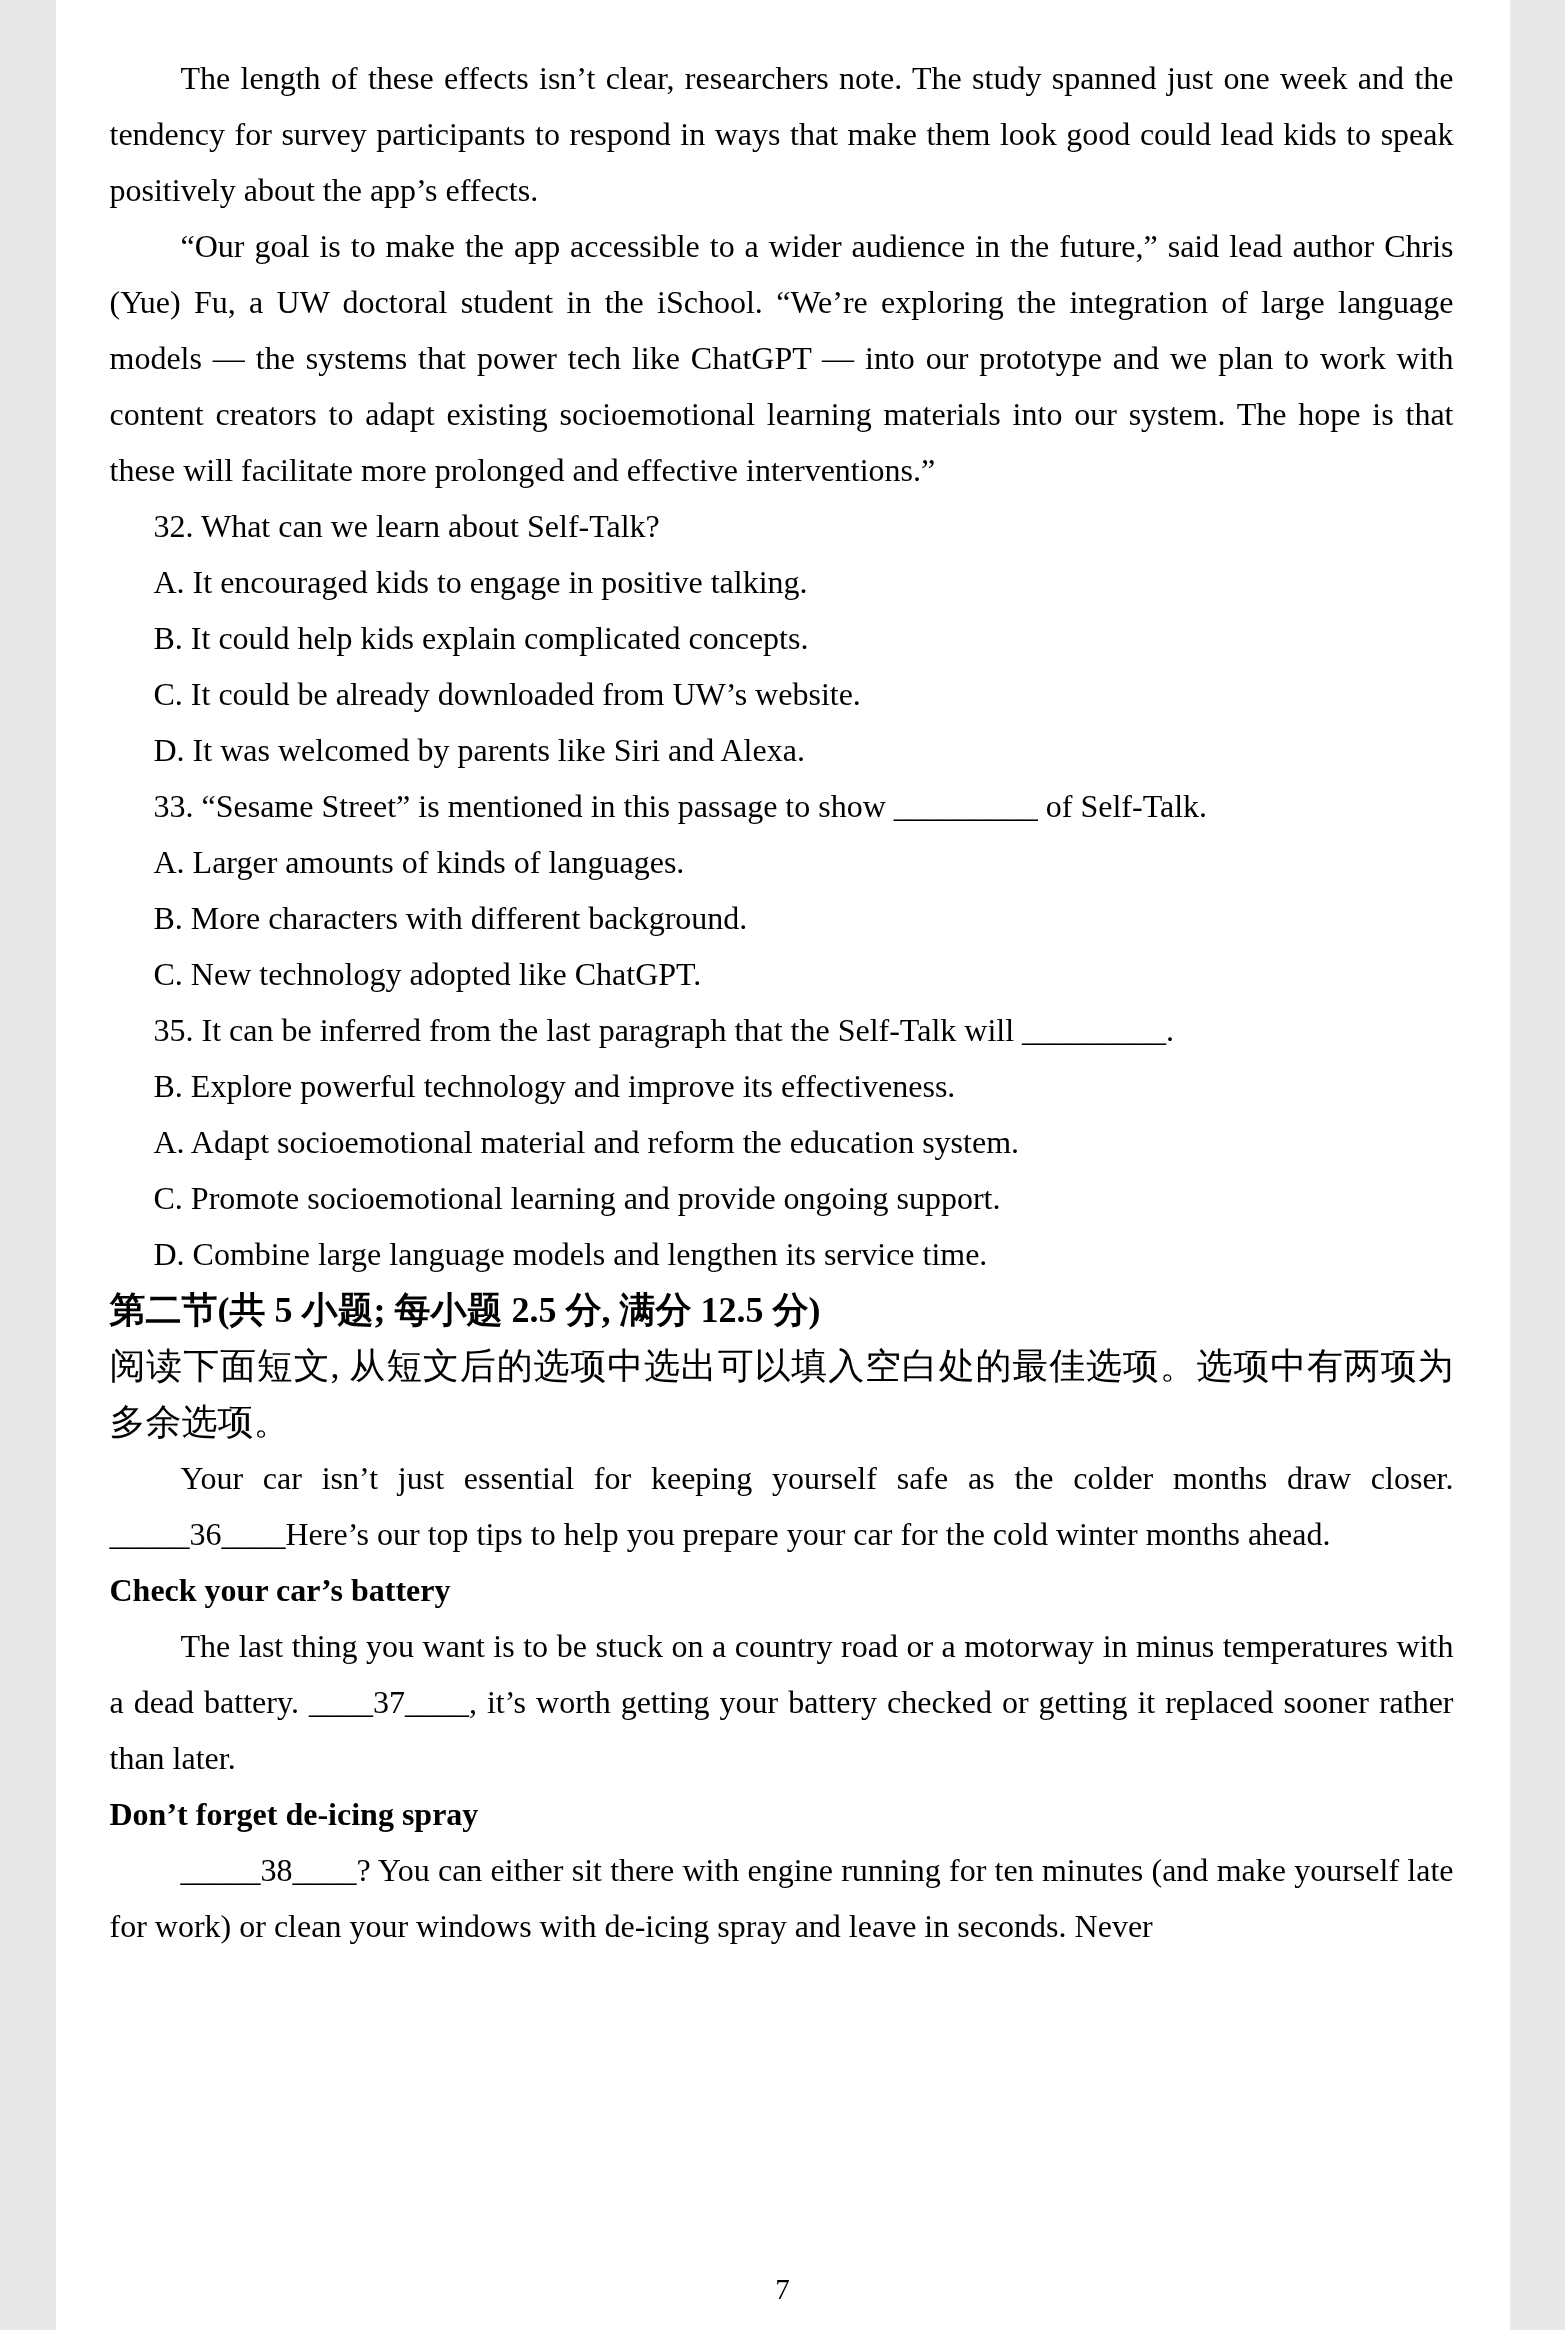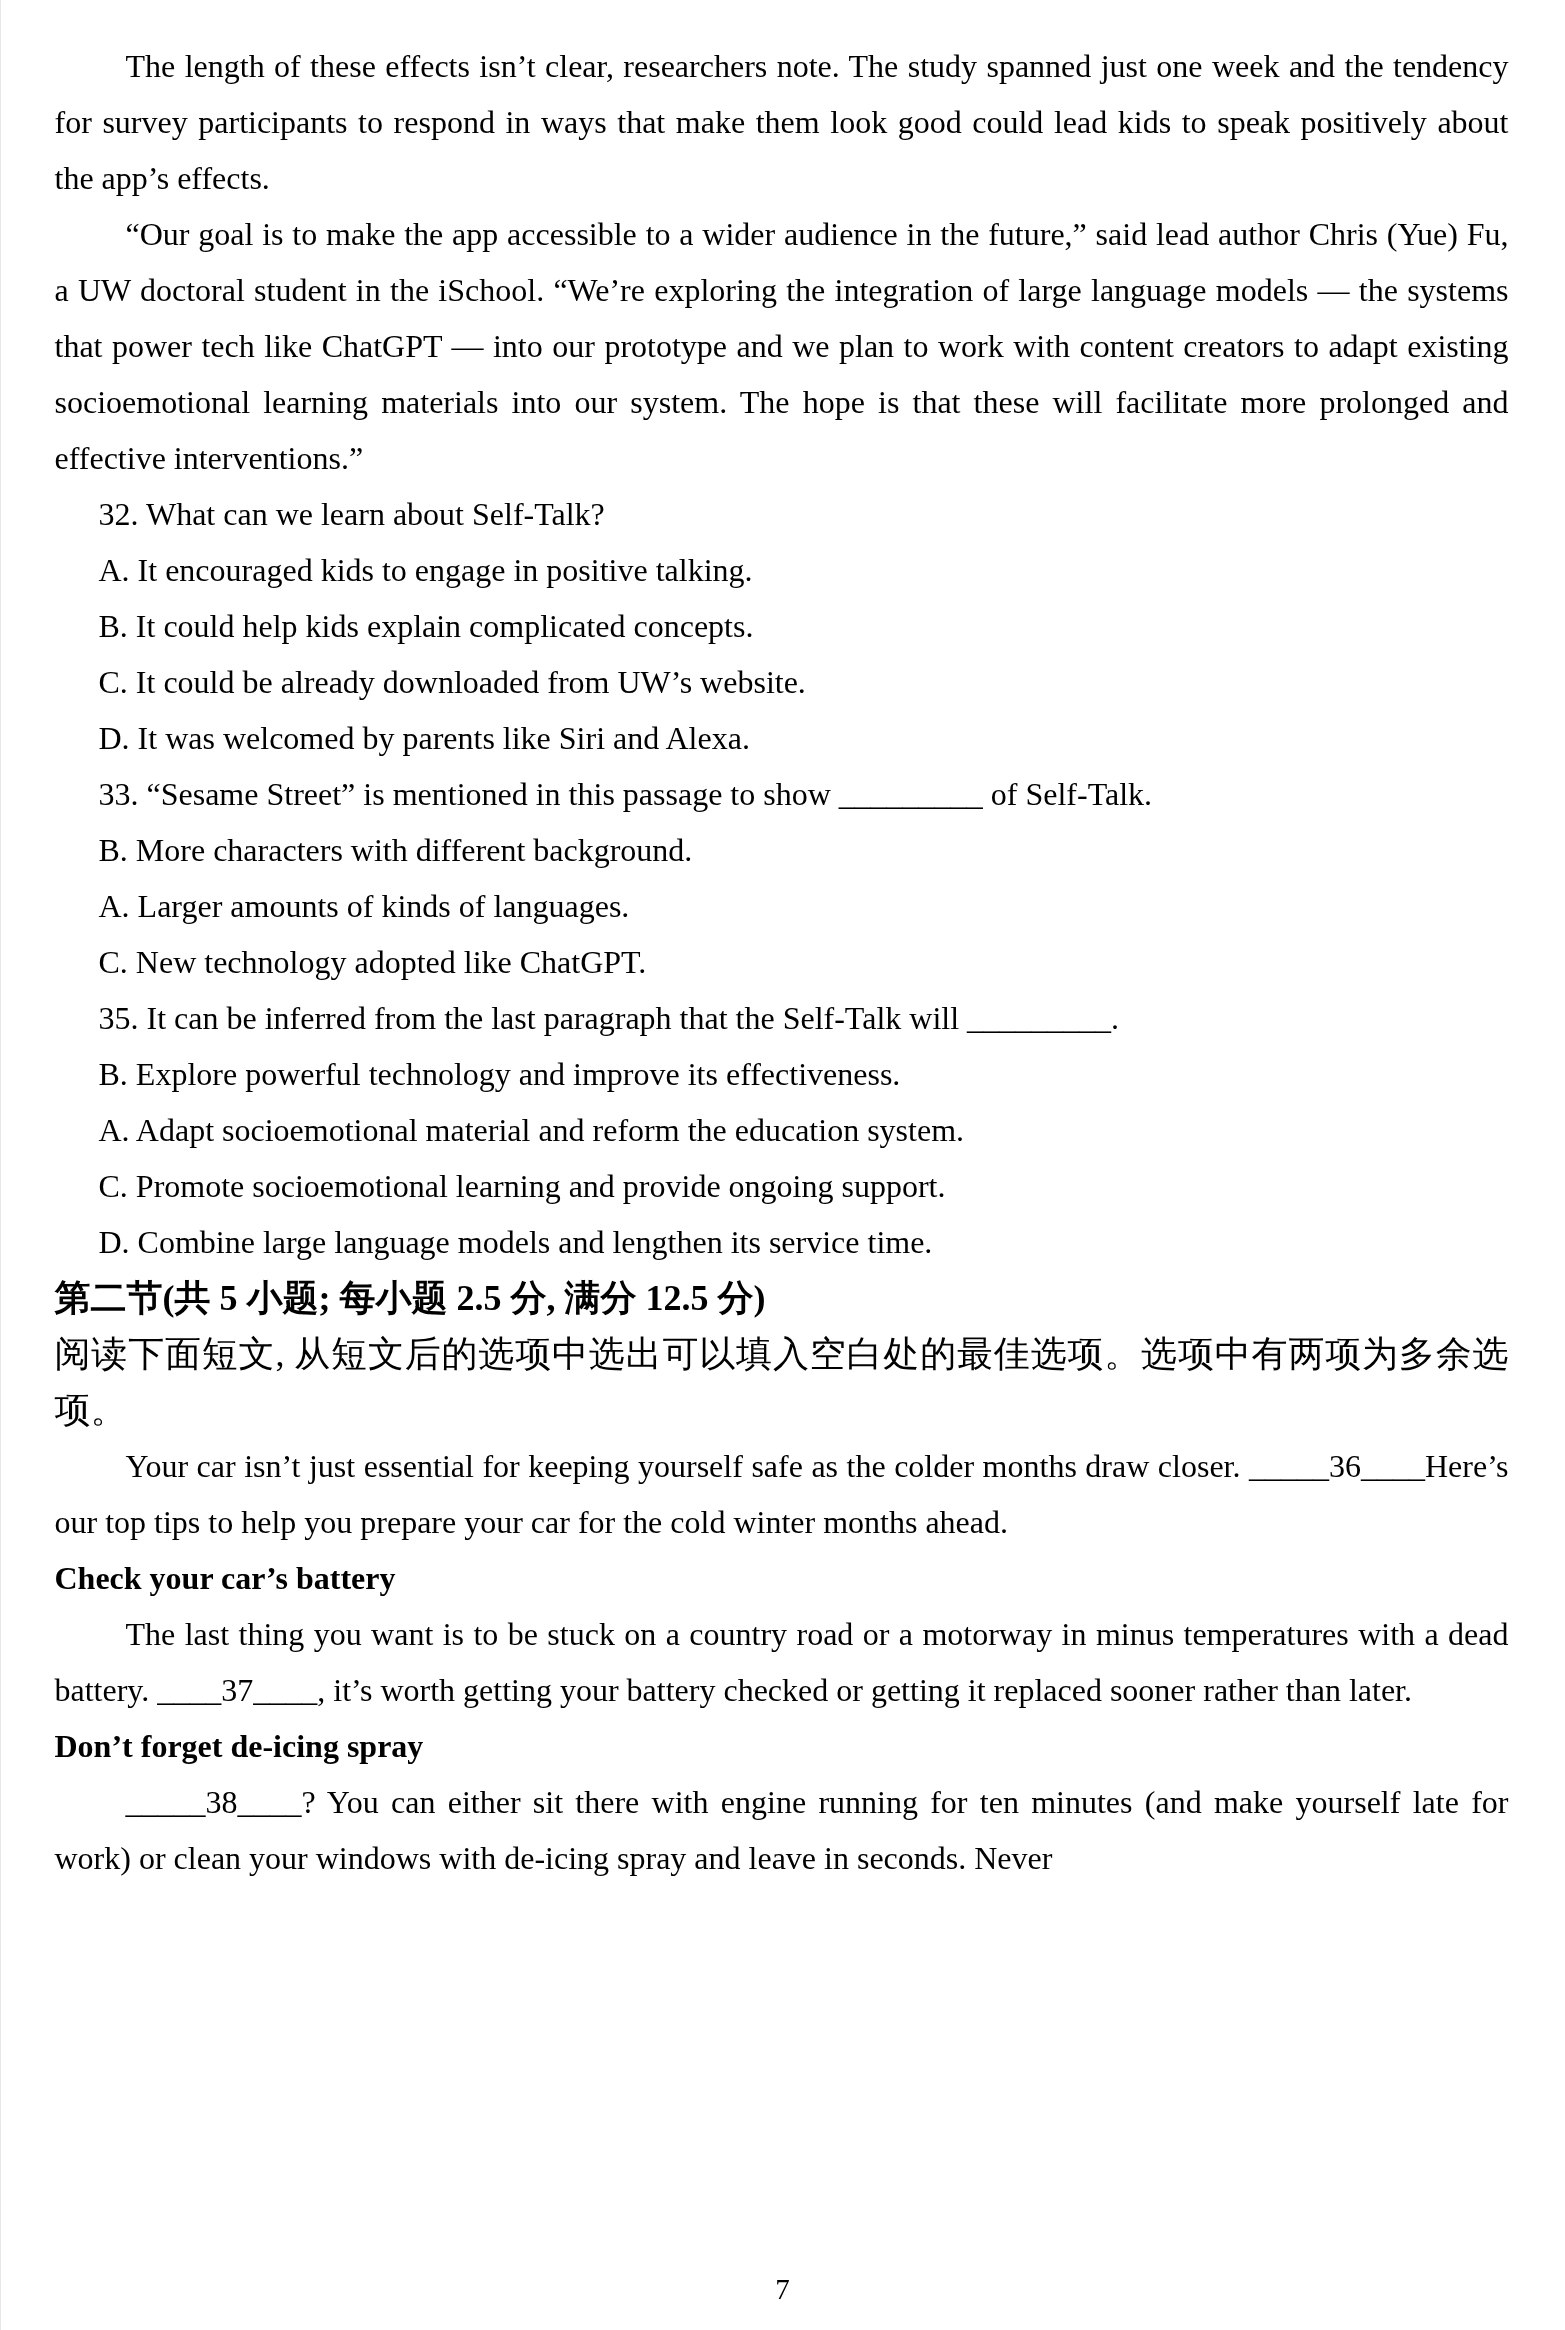--- a/index.html
+++ b/index.html
@@ -1,26 +1,26 @@
 <!DOCTYPE html>
 <html style="font-size:14px"><head>
 <meta charset="utf-8">
 <style>
   * { margin: 0; padding: 0; box-sizing: border-box; }
   html, body { background: #e8e8e8; }
   .page {
-    width: 1564px;
+    width: 1454px;
     height: 2330px;
     margin: 0 auto;
     background: #ffffff;
     color: #000000;
     font-family: "Liberation Serif", "DejaVu Serif", serif;
     font-size: 32px;
     line-height: 56px;
-    padding: 38px 56px 0 54px;
+    padding: 50px 56px 0 54px;
     position: relative;
     overflow: hidden;
   }
   .para {
     text-align: justify;
     text-indent: 71px;
   }
   .stem, .option {
     text-align: left;
     margin-left: 44px;
@@ -66,22 +66,22 @@
     <div class="option">B. It could help kids explain complicated concepts.</div>
     <div class="option">C. It could be already downloaded from UW’s website.</div>
     <div class="option">D. It was welcomed by parents like Siri and Alexa.</div>
   </div>
 
   <div>
     <div class="stem">33. “Sesame Street” is mentioned in this passage to show _________ of Self-Talk.</div>
   </div>
 
   <div>
+    <div class="option">A. Larger amounts of kinds of languages.</div>
     <div class="option">B. More characters with different background.</div>
-    <div class="option">A. Larger amounts of kinds of languages.</div>
     <div class="option">C. New technology adopted like ChatGPT.</div>
   </div>
 
   <div>
     <div class="stem">35. It can be inferred from the last paragraph that the Self-Talk will _________.</div>
     <div class="option">B. Explore powerful technology and improve its effectiveness.</div>
     <div class="option">A. Adapt socioemotional material and reform the education system.</div>
     <div class="option">C. Promote socioemotional learning and provide ongoing support.</div>
     <div class="option">D. Combine large language models and lengthen its service time.</div>
   </div>

